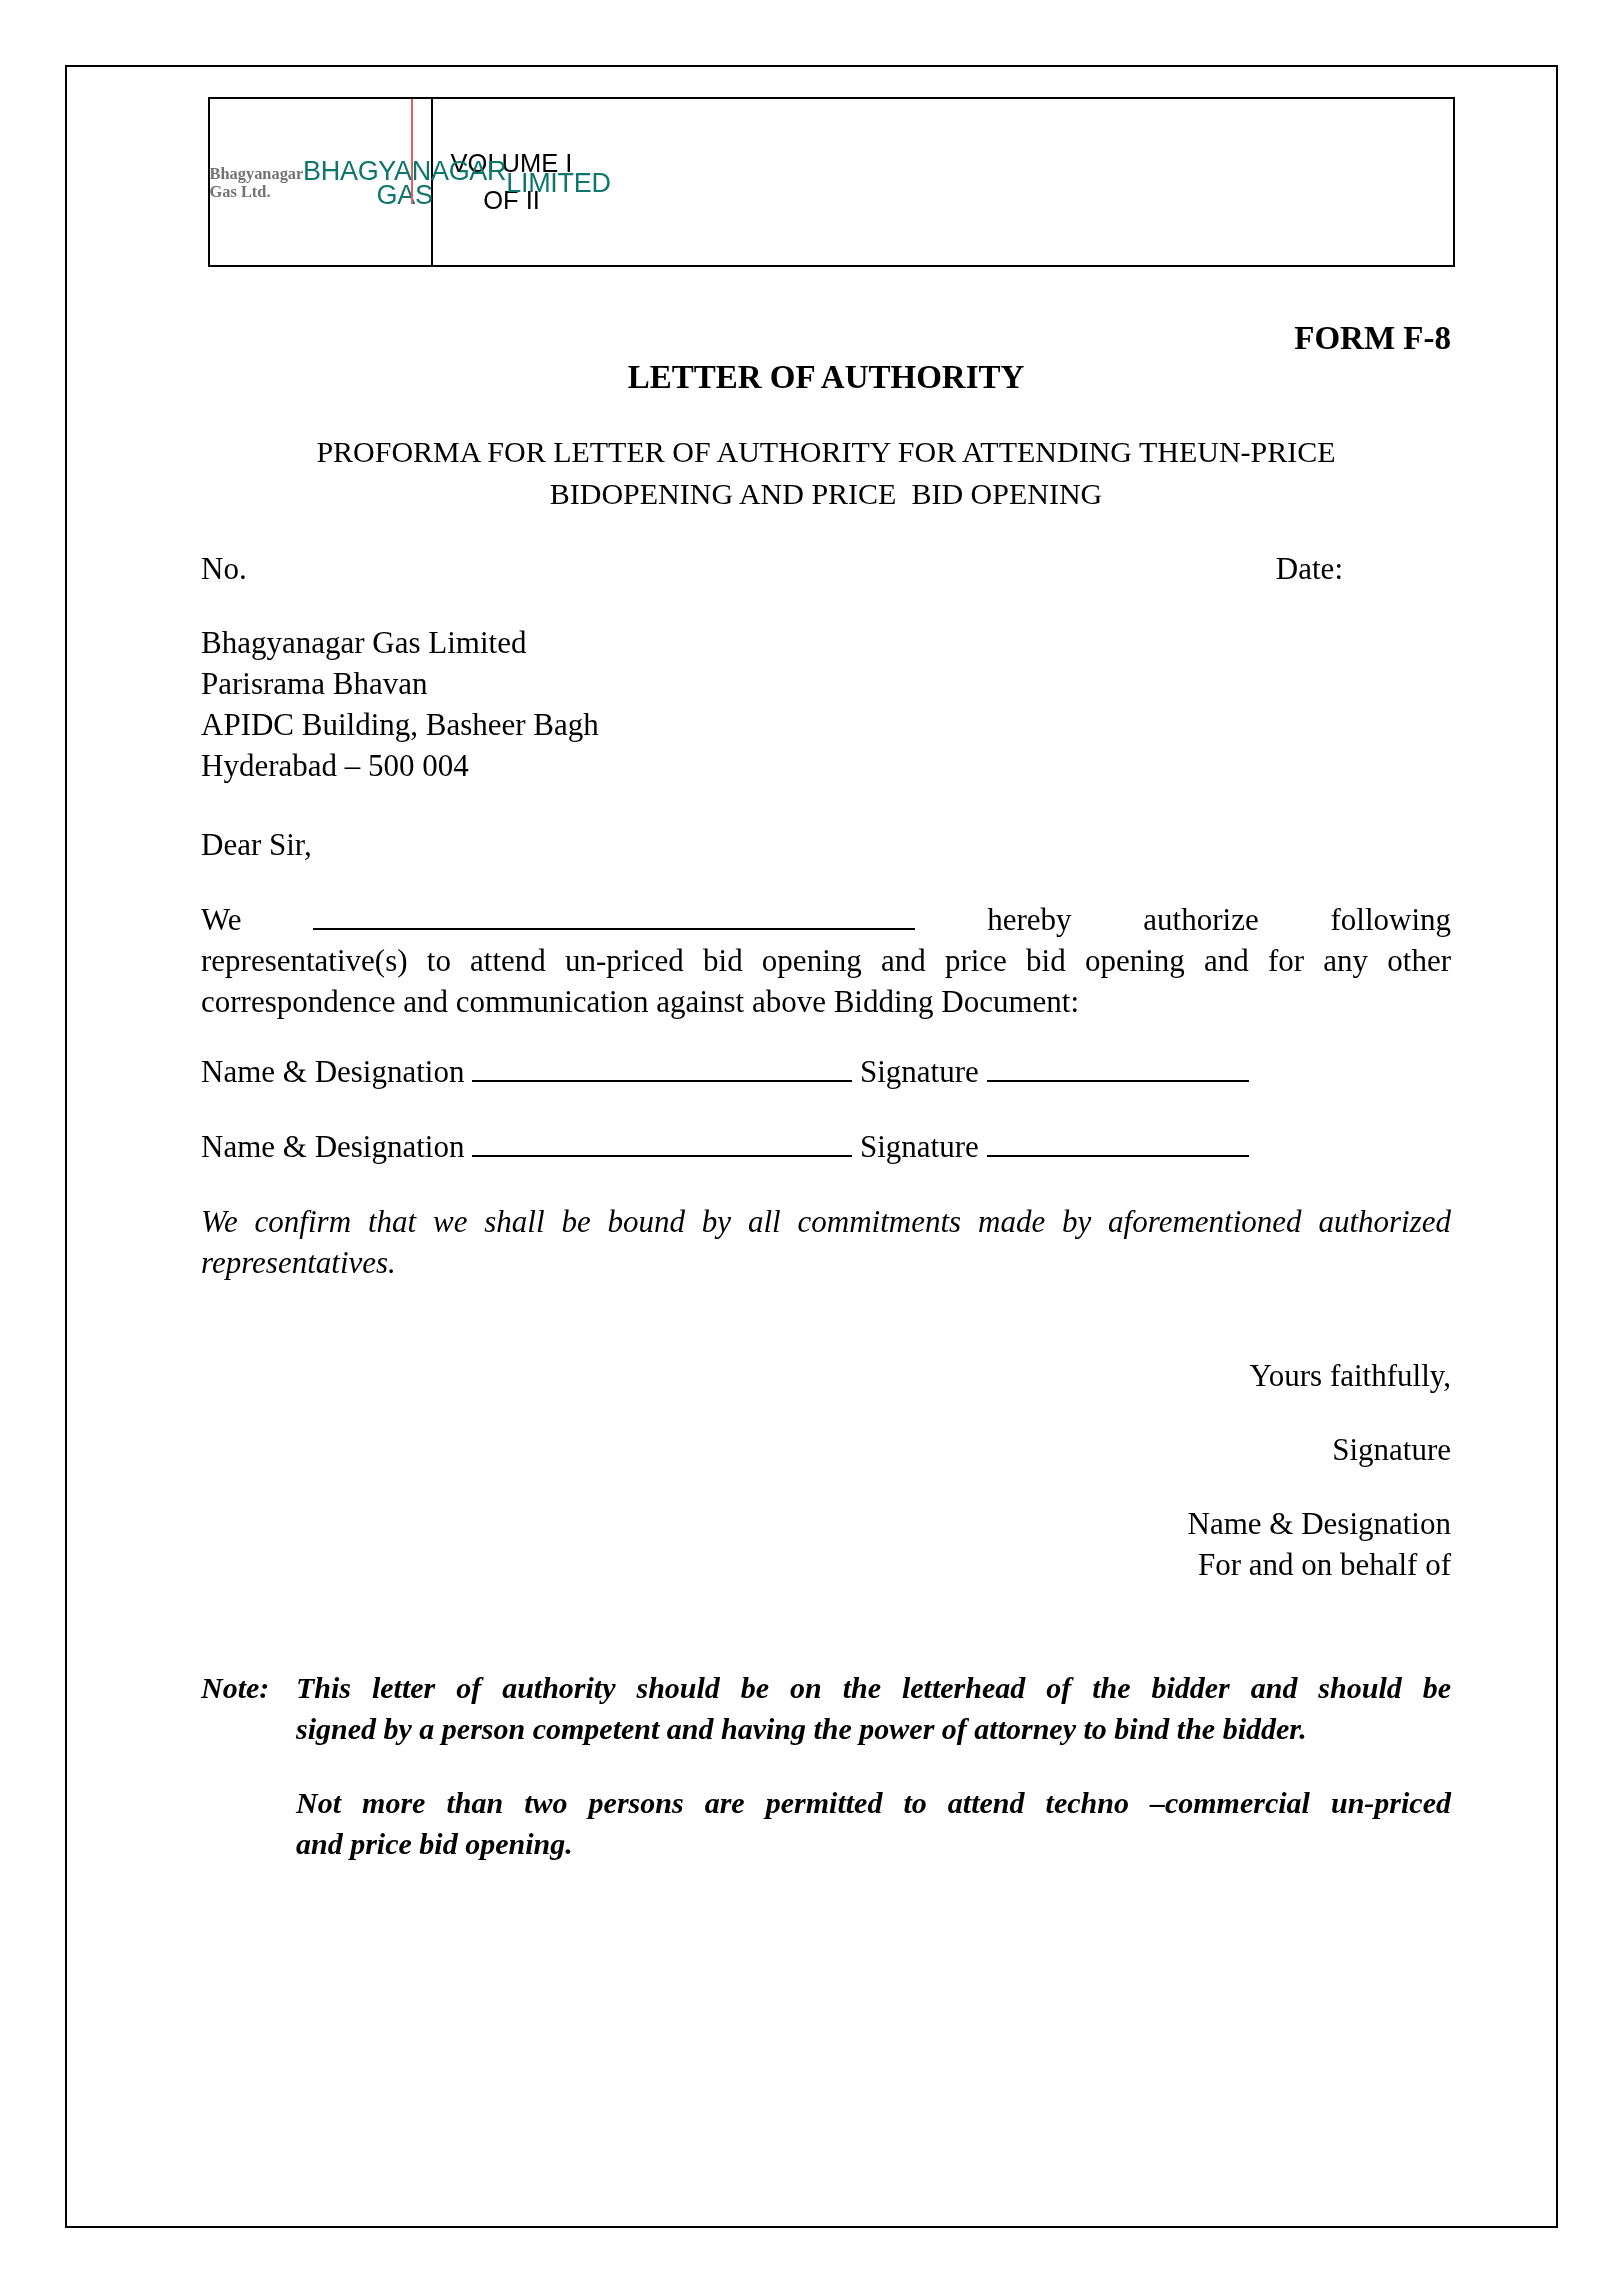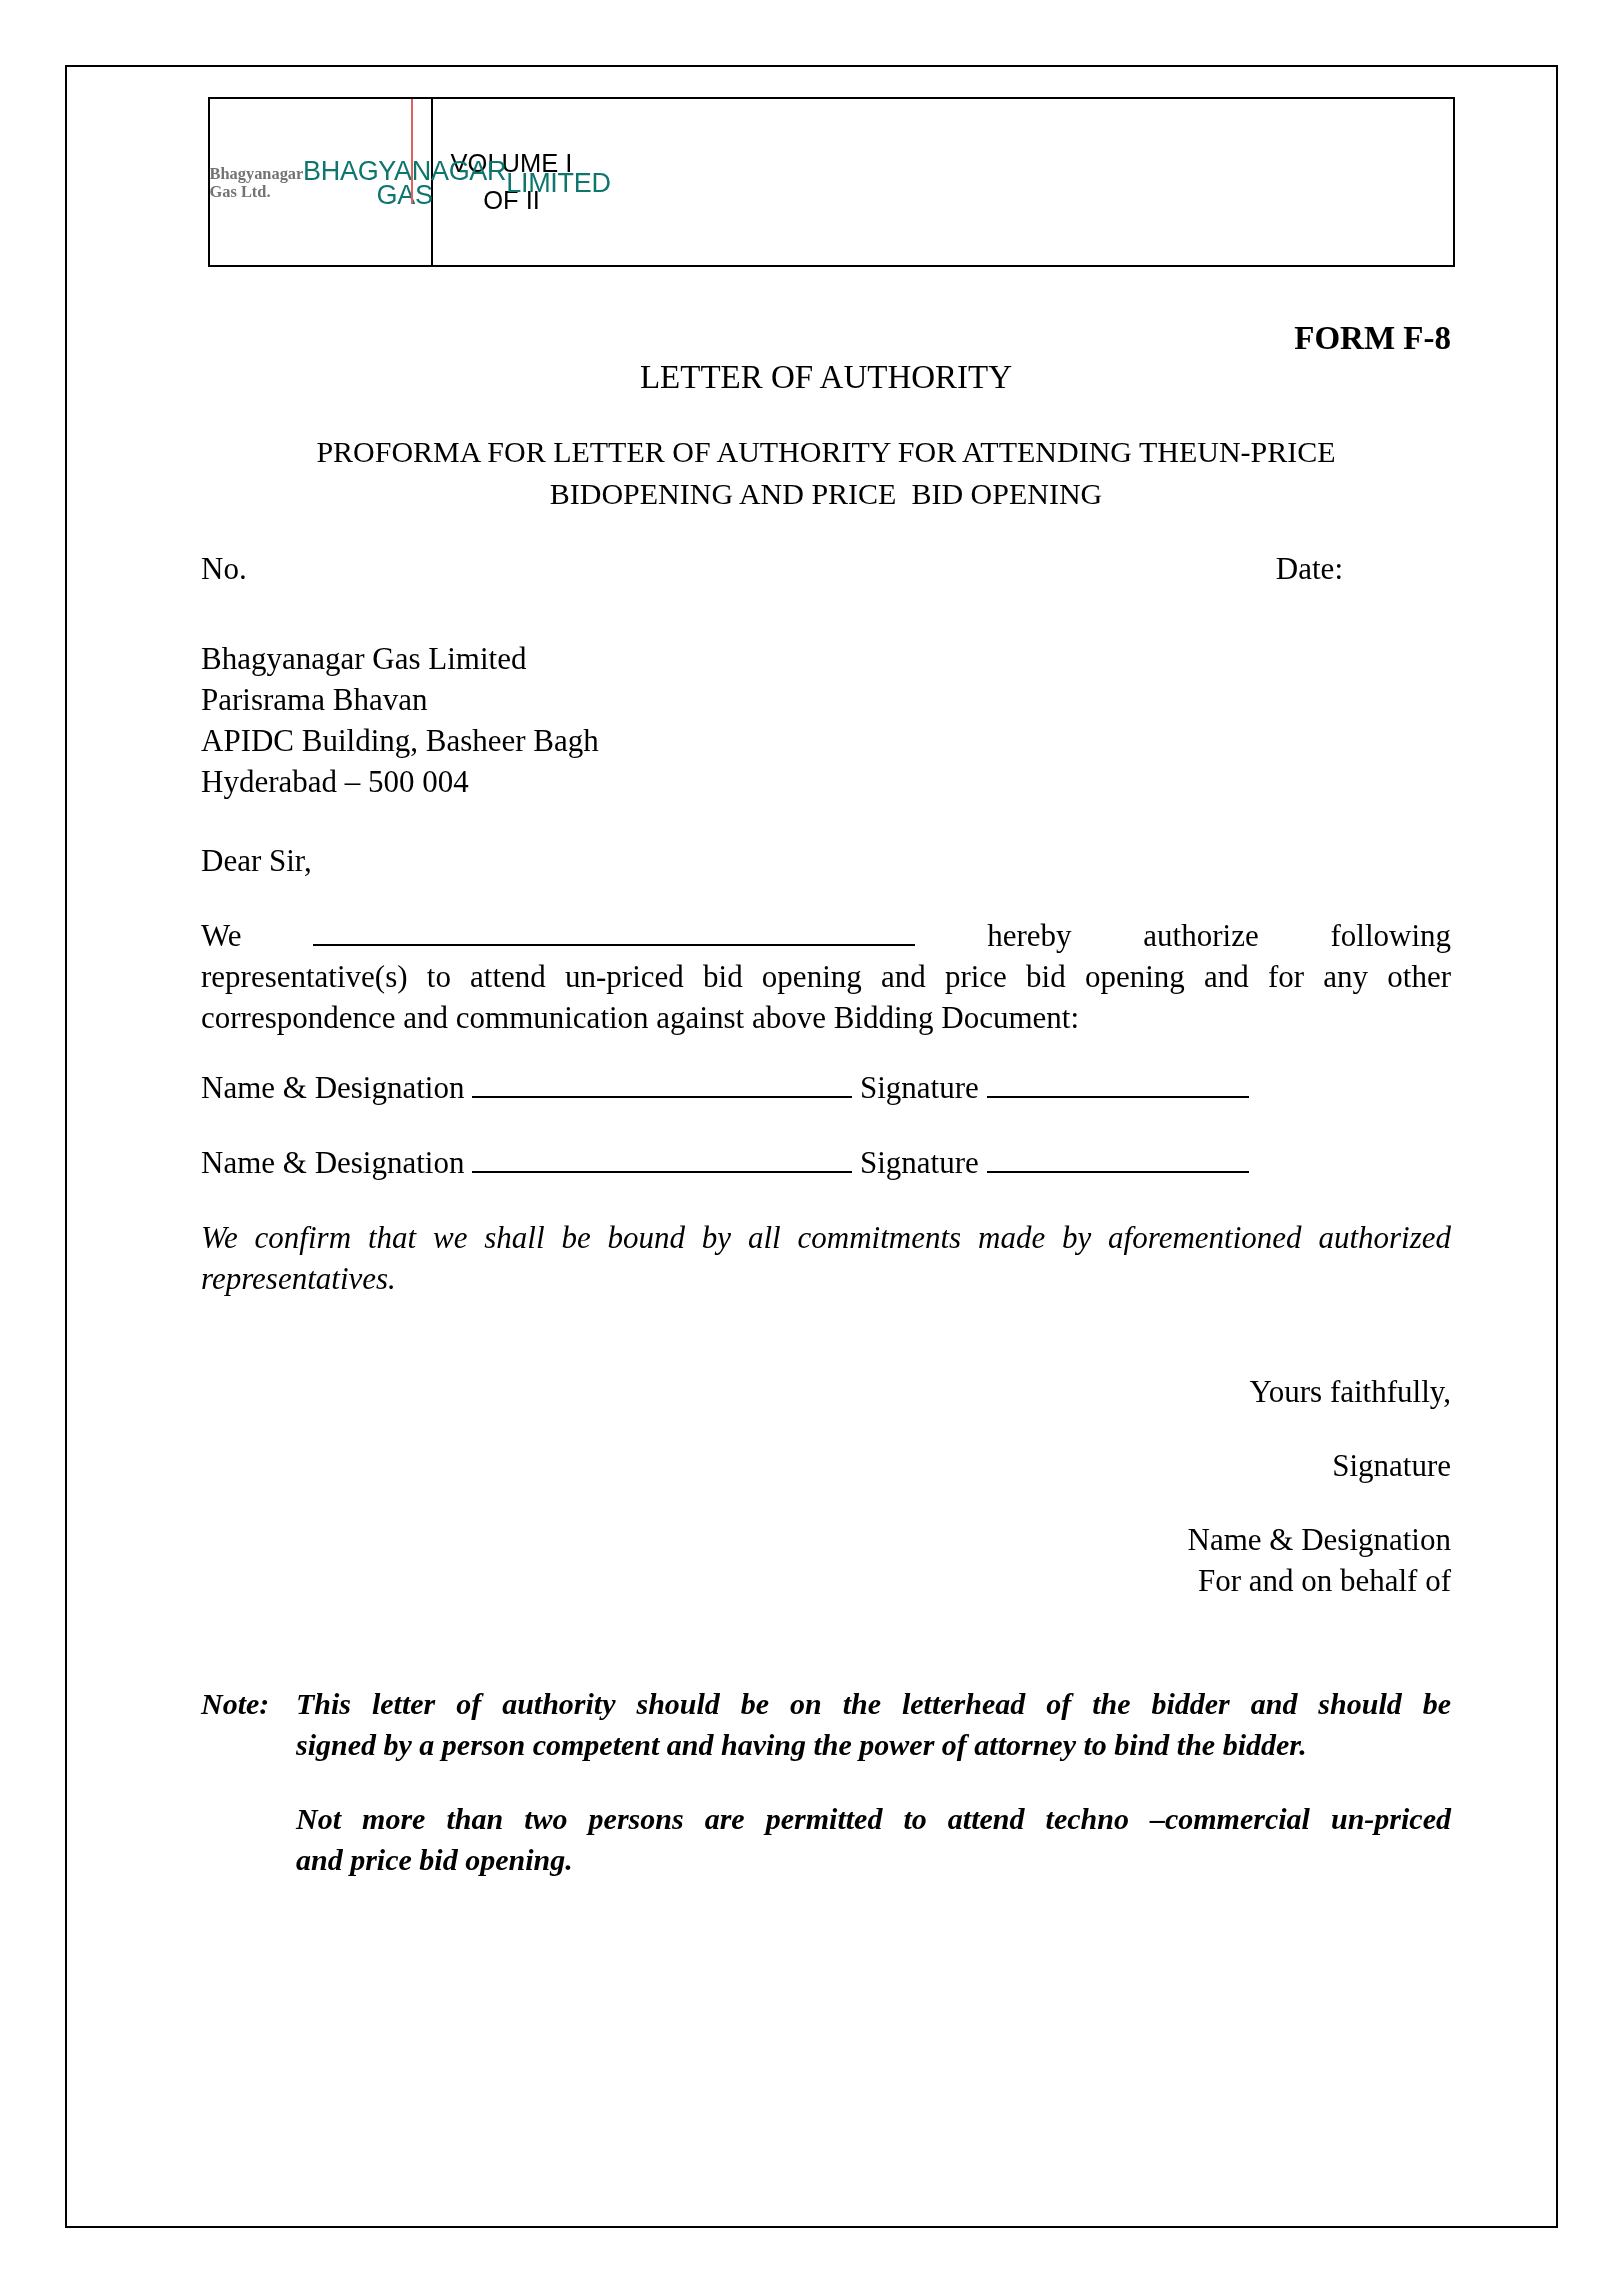--- a/index.html
+++ b/index.html
@@ -79,26 +79,26 @@
   .red-rule {
     position: absolute;
     right: 18.3px; top: 0;
     width: 2px; height: 105px;
     background: #e06060;
   }
 
   
   .body-text { font-size: 31px; line-height: 41px; }
   .form-no   { margin-top: 52px; text-align: right; font-weight: bold; font-size: 33px; line-height: 39px; }
-  .letter-title { text-align: center; font-weight: normal; font-size: 33px; line-height: 39px; }
+  .letter-title { text-align: center; font-weight: bold; font-size: 33px; line-height: 39px; }
   .subtitle { margin-top: 34px; text-align: center; font-size: 30px; line-height: 42px; }
   .pre { white-space: pre-wrap; }
   .no-date { margin-top: 33px; position: relative; }
   .date-label { position: absolute; right: 108px; top: 0; }
-  .address { margin-top: 49px; }
+  .address { margin-top: 33px; }
   .salutation { margin-top: 38px; }
   .authorize { margin-top: 34px; }
   .blank {
     display: inline-block;
     border-bottom: 2.6px solid #000;
     height: 0.85em;
   }
   .blank-we  { width: 602px; }
   .blank-nd  { width: 380px; }
   .blank-sig { width: 262px; }

